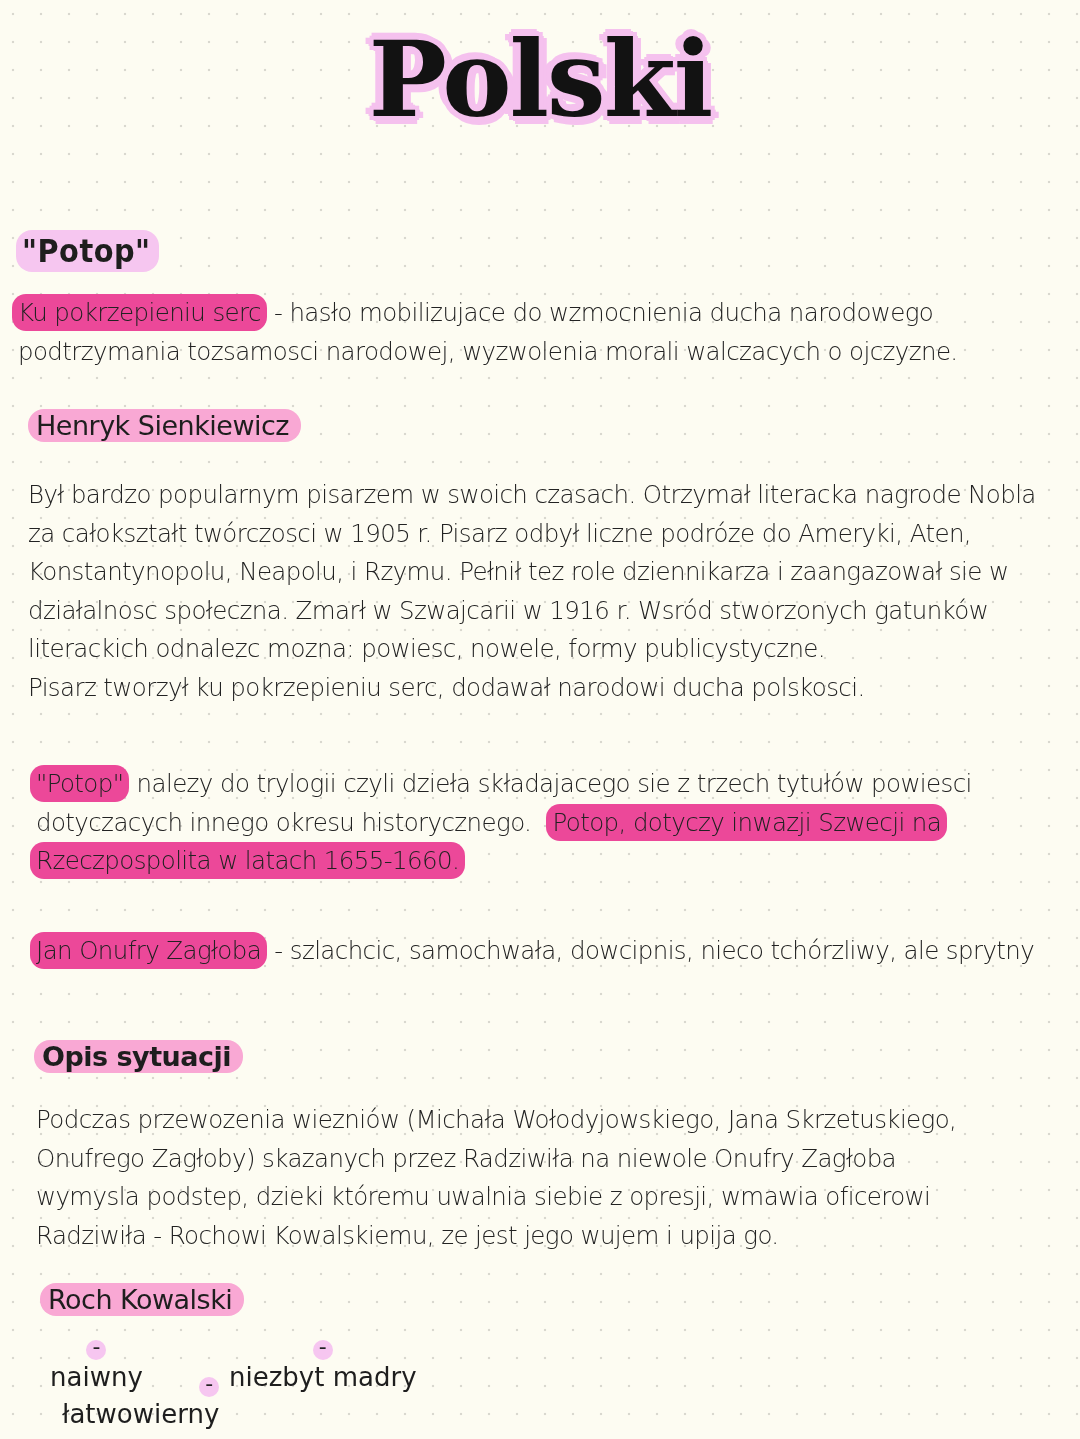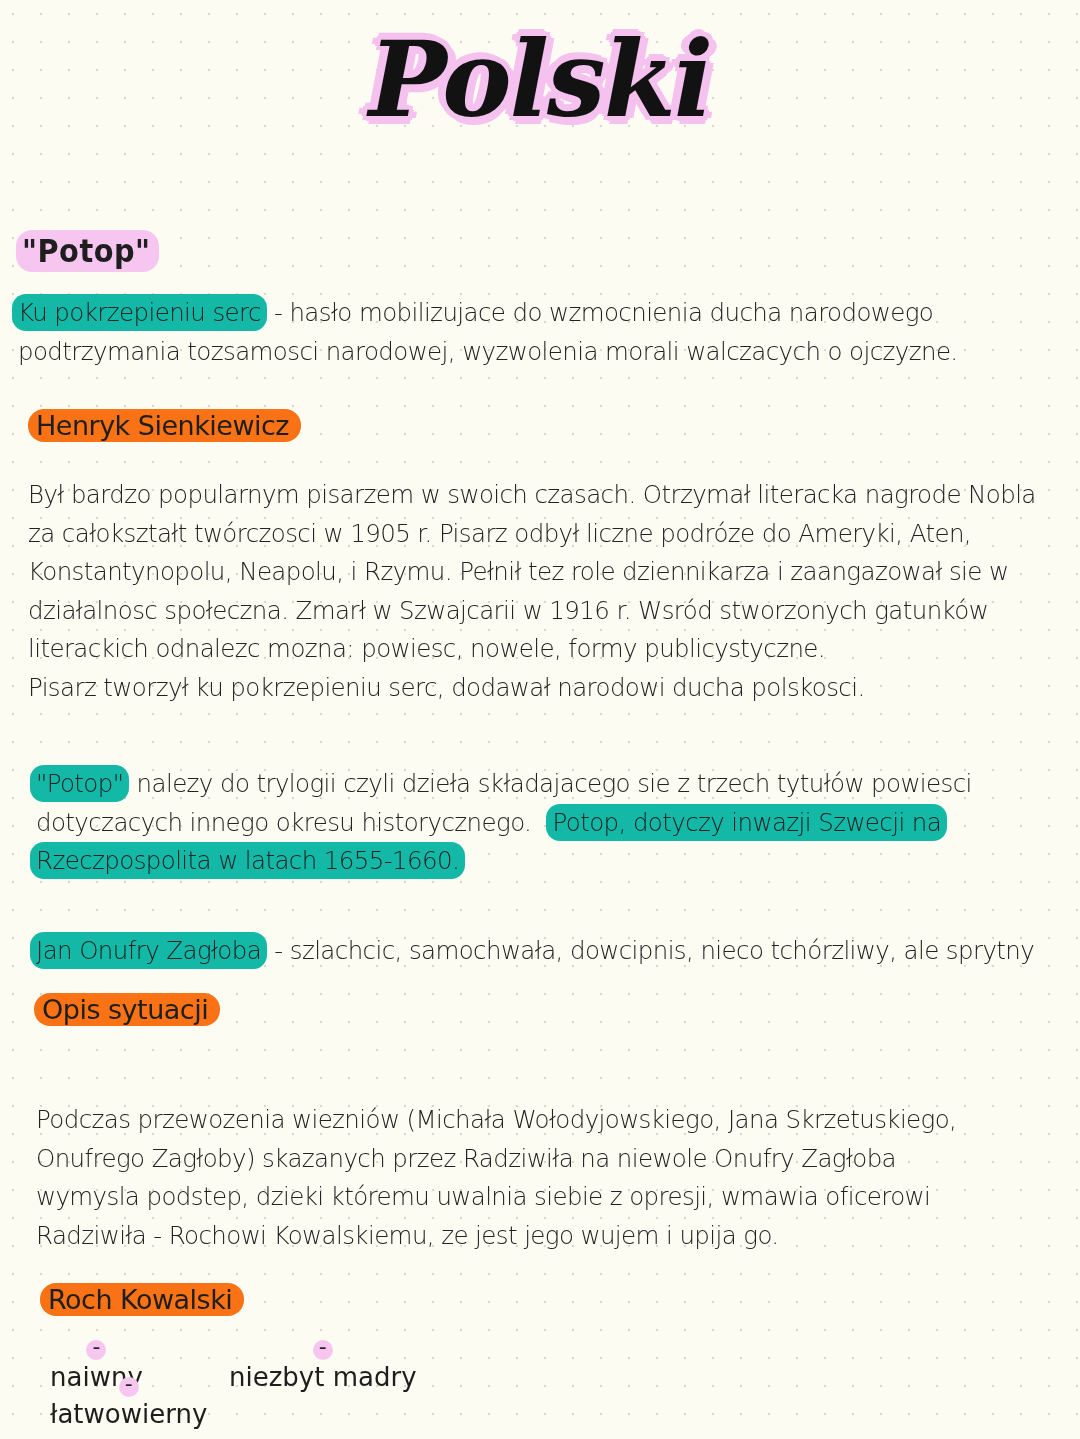--- a/index.html
+++ b/index.html
@@ -9,40 +9,40 @@
     background-image: radial-gradient(circle, #d9d8cf 1.3px, transparent 1.6px);
     background-size: 28px 28px;
     background-position: -1px 0px;
     font-family: "DejaVu Sans", sans-serif;
     color: #1e1e1e;
     position: relative;
   }
   .abs { position: absolute; }
   .title {
     left: 0; width: 1080px; top: 18px; text-align: center;
-    font-family: "DejaVu Serif", serif; font-style: italic; font-weight: bold;
+    font-family: "DejaVu Serif", serif; font-weight: bold;
     font-size: 104px; letter-spacing: -2px; color: #121212; line-height: 1.2;
     text-shadow:
       0 0 0 #f5c1ee,
       5px 0 0 #f5c1ee, -5px 0 0 #f5c1ee, 0 5px 0 #f5c1ee, 0 -5px 0 #f5c1ee,
       4px 4px 0 #f5c1ee, -4px -4px 0 #f5c1ee, 4px -4px 0 #f5c1ee, -4px 4px 0 #f5c1ee,
       8px 2px 0 #f5c1ee, -8px -2px 0 #f5c1ee, 2px 8px 0 #f5c1ee, -2px -7px 0 #f5c1ee;
   }
   .hl {
-    background: #14b8a6; border-radius: 14px; padding: 4px 6px; margin-left: -6px;
+    background: #ec4899; border-radius: 14px; padding: 4px 6px; margin-left: -6px;
     box-decoration-break: clone; text-align: right; -webkit-box-decoration-break: clone;
   }
   .h-potop {
     left: 16px; top: 230px; font-size: 32px; font-weight: bold;
     font-family: "DejaVu Sans Condensed", "DejaVu Sans", sans-serif;
     letter-spacing: 0.5px; padding: 2px 8px 2px 6px;
     background: #f6c6f0; border-radius: 16px;
   }
   .h-sub {
-    font-size: 27px; padding: 1px 12px 1px 8px; background: #f97316;
+    font-size: 27px; padding: 1px 12px 1px 8px; background: #f9a8d4;
     border-radius: 16px; letter-spacing: -0.5px;
   }
   .para {
     font-size: 24.5px; line-height: 38.5px; letter-spacing: -0.6px;
     font-family: "DejaVu Sans", sans-serif; font-weight: 300; color: #222;
     white-space: nowrap;
   }
   .line { display: block; }
   .bullet-dot {
     display: inline-block; width: 20px; height: 20px; border-radius: 50%;
@@ -79,35 +79,35 @@
 <div class="abs para" style="left:36px; top:765px;">
   <span class="line"><span class="hl">"Potop"</span><span> nalezy do trylogii czyli dzieła składajacego sie z trzech tytułów powiesci</span></span>
   <span class="line"><span>dotyczacych innego okresu historycznego. </span><span class="hl" style="margin-left:8px">Potop, dotyczy inwazji Szwecji na</span></span>
   <span class="line"><span class="hl">Rzeczpospolita w latach 1655-1660.</span></span>
 </div>
 
 <div class="abs para" style="left:36px; top:932px;">
   <span class="line"><span class="hl">Jan Onufry Zagłoba</span><span> - szlachcic, samochwała, dowcipnis, nieco tchórzliwy, ale sprytny</span></span>
 </div>
 
-<div class="abs h-sub" style="left:34px; top:993px;">Opis sytuacji</div>
+<div class="abs h-sub" style="left:34px; top:1040px;font-weight:bold;">Opis sytuacji</div>
 
 <div class="abs para" style="left:36px; top:1101px;">
   <span class="line">Podczas przewozenia wiezniów (Michała Wołodyjowskiego, Jana Skrzetuskiego,</span>
   <span class="line">Onufrego Zagłoby) skazanych przez Radziwiła na niewole Onufry Zagłoba</span>
   <span class="line">wymysla podstep, dzieki któremu uwalnia siebie z opresji, wmawia oficerowi</span>
   <span class="line">Radziwiła - Rochowi Kowalskiemu, ze jest jego wujem i upija go.</span>
 </div>
 
 <div class="abs h-sub" style="left:40px; top:1283px;">Roch Kowalski</div>
 
 <div class="abs bullet" style="left:50px; top:1340px;">
   <span class="bullet-dot"></span>
   <span>naiwny</span>
 </div>
 <div class="abs bullet" style="left:229px; top:1340px;text-align:center;">
   <span class="bullet-dot"></span>
   <span>niezbyt madry</span>
 </div>
-<div class="abs bullet" style="left:50px; top:1377px;">
+<div class="abs bullet" style="left:62px; top:1377px;align-items:flex-end;">
   <span class="bullet-dot"></span>
   <span>łatwowierny</span>
 </div>
 
 </body></html>

